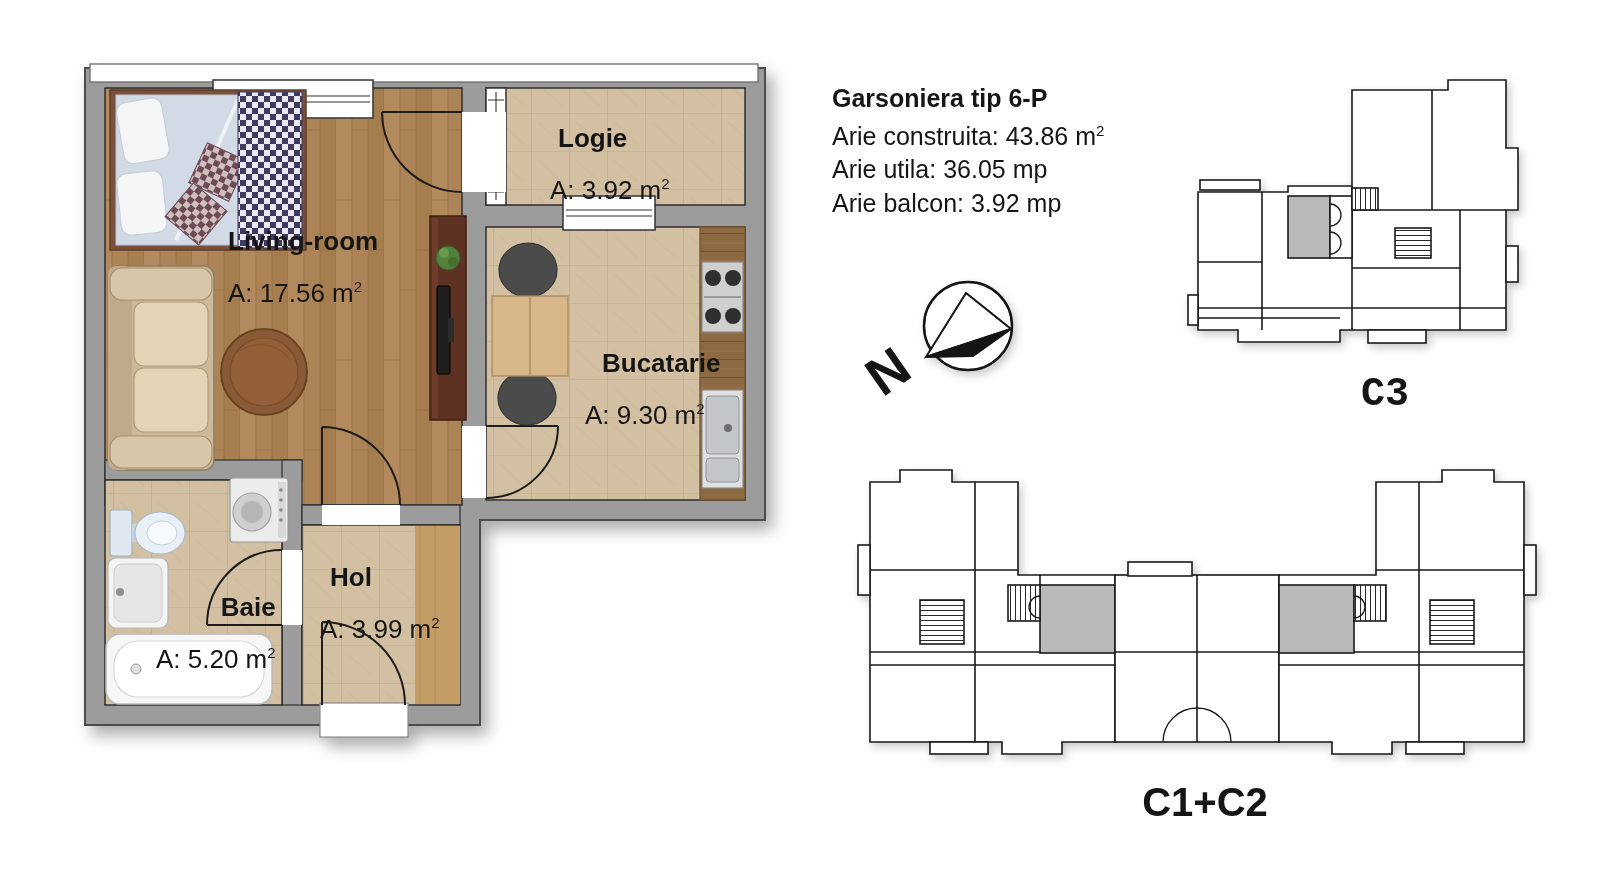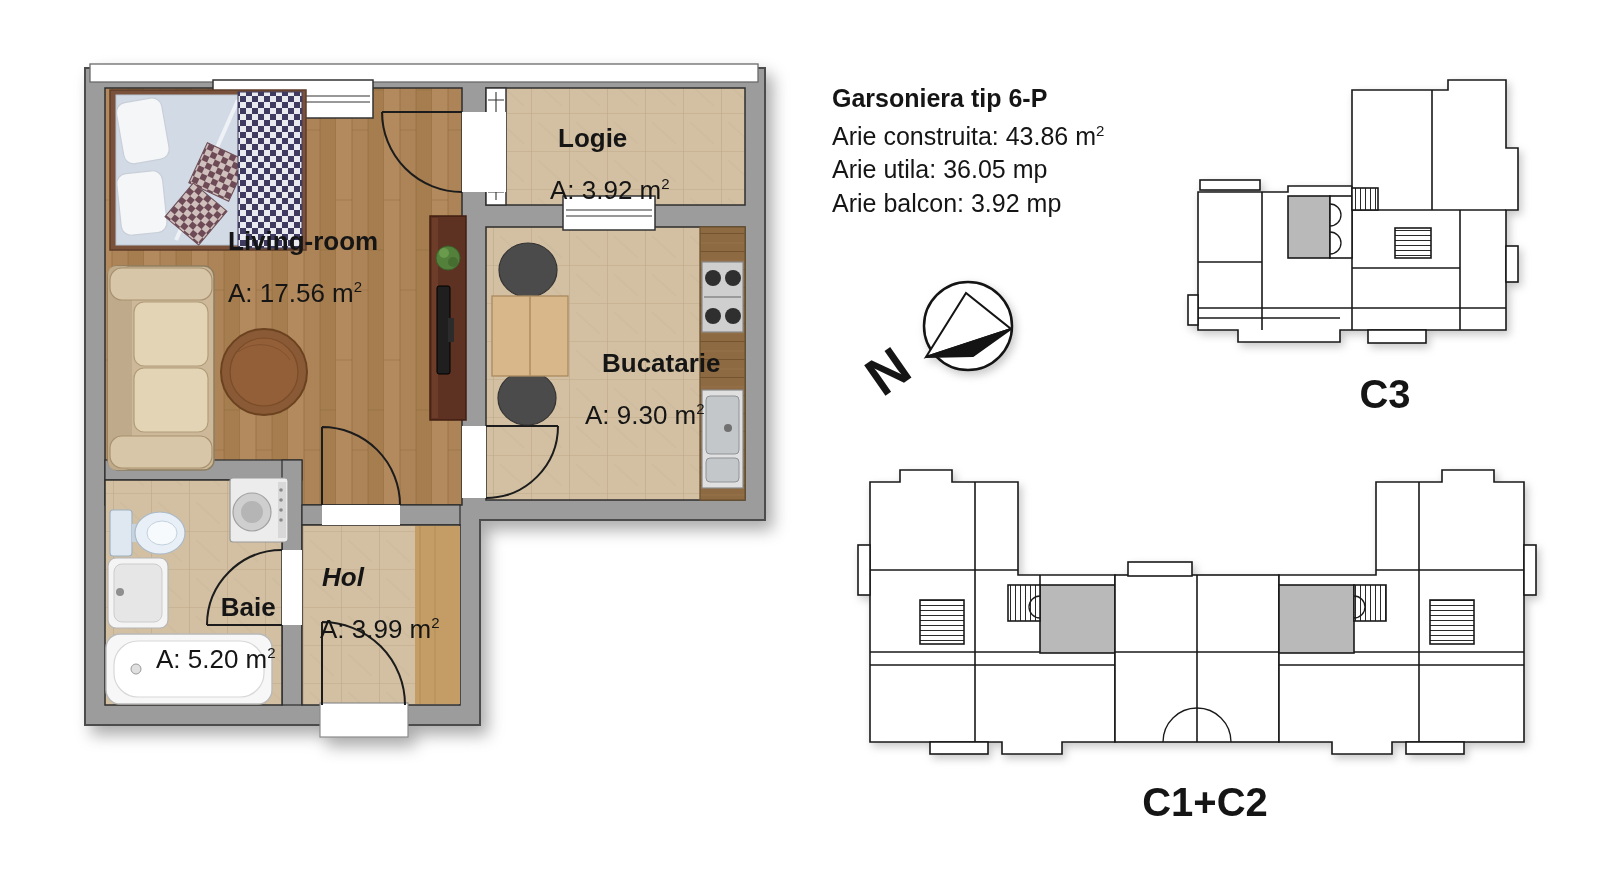--- a/index.html
+++ b/index.html
@@ -272,23 +272,23 @@
   <span class="rn" style="margin-left:17px;">Bucatarie</span>
   <span class="ra"><span>A: 9.30 m</span><sup>2</sup></span>
 </div>
 
 <div class="room-label" style="left:156px;top:592px;text-align:right;">
   <span class="rn">Baie</span>
   <span class="ra"><span>A: 5.20 m</span><sup>2</sup></span>
 </div>
 
 <div class="room-label" style="left:320px;top:562px;">
-  <span class="rn" style="margin-left:2px;font-style:italic;">Hol</span>
+  <span class="rn" style="margin-left:10px;">Hol</span>
   <span class="ra"><span>A: 3.99 m</span><sup>2</sup></span>
 </div>
 
 <div class="north">N</div>
 
-<div class="kp-label" style="left:1340px;top:372px;width:90px;">C3</div>
+<div class="kp-label" style="left:1340px;top:372px;width:90px;font-family:Liberation Mono, monospace;">C3</div>
 <div class="kp-label" style="left:1100px;top:780px;width:210px;">C1+C2</div>
 
 
 
 
 </body></html>

